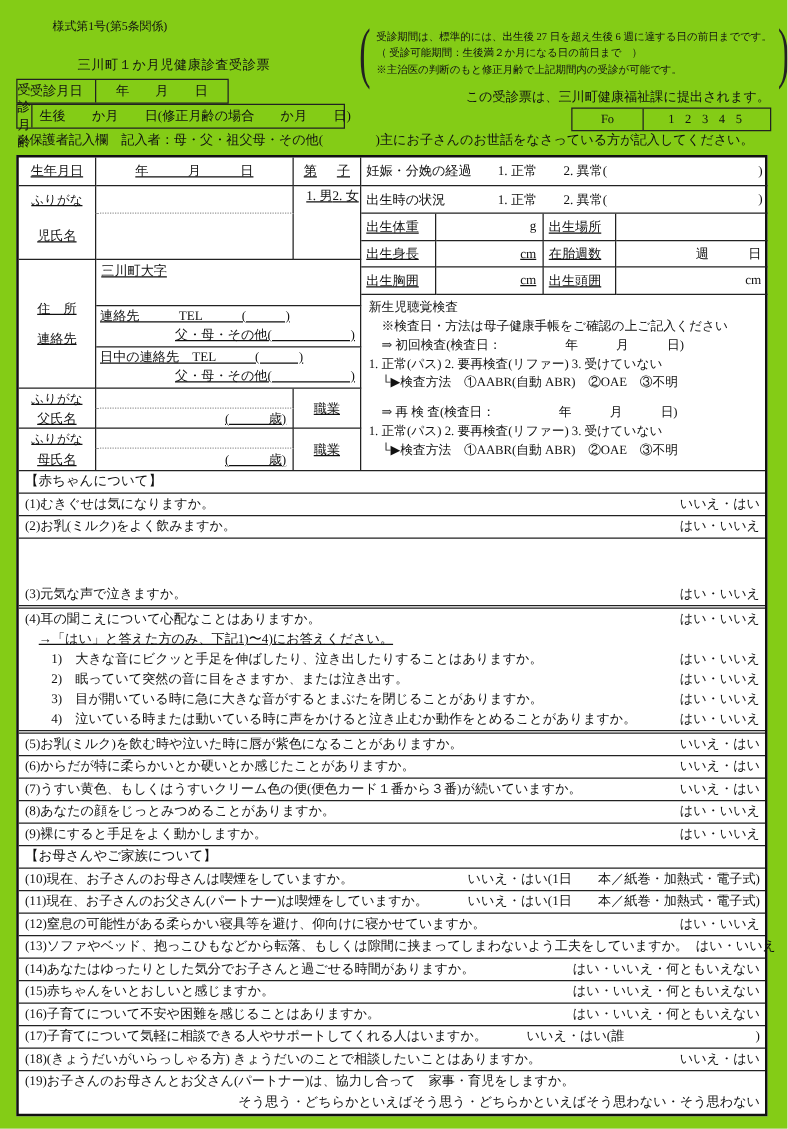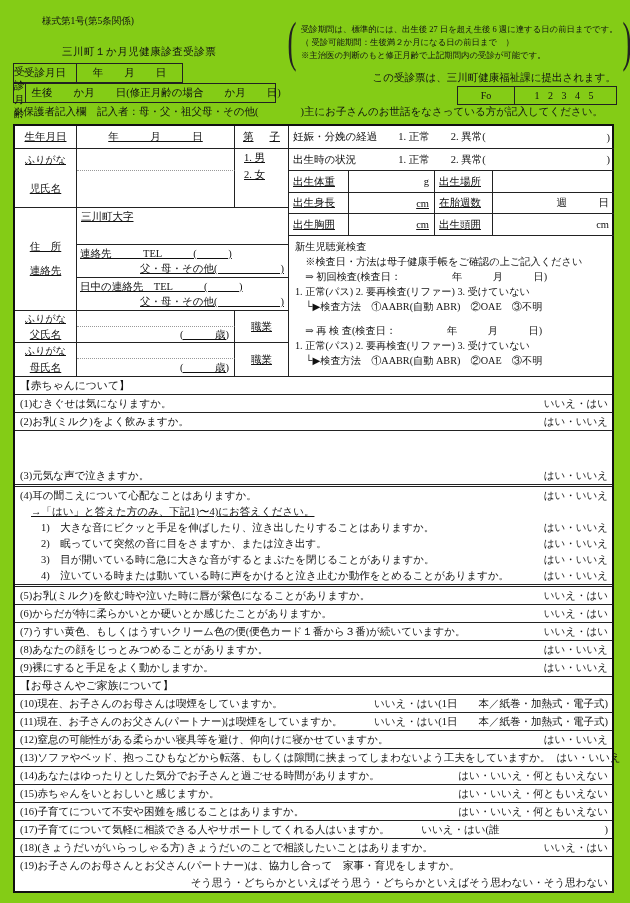--- a/index.html
+++ b/index.html
@@ -35,21 +35,21 @@
   .br{border-right:1px solid #222;text-decoration:underline;}
   .bb{border-bottom:1px solid #222;}
   .bd{border-bottom:1px dotted #999;}
   .center{display:flex;align-items:center;justify-content:center;}
   .vpad{display:flex;align-items:center;}
   .small{font-size:10px;}
   .right{display:flex;align-items:center;justify-content:flex-end;padding-right:5px;}
   .flexrow{display:flex;align-items:center;padding:0 4px;}
   .flexrow .close{margin-left:auto;}
   .order-cell{display:flex;align-items:center;justify-content:space-between;padding:0 8px;}
-  .sex-cell{display:flex;flex-direction:column;justify-content:flex-start;padding-left:9px;line-height:17px;}
+  .sex-cell{display:flex;justify-content:center;padding-left:9px;line-height:17px;}
   .addr-label{display:flex;flex-direction:column;align-items:center;justify-content:center;gap:10px;}
   .two-line{padding:1px 2px 0 3px;line-height:15px;}
   .two-line .l2{text-align:right;padding-right:2px;}
   .hearing{padding:3px 0 0 6px;font-size:10.2px;line-height:15px;}
   .hearing .hgap{height:9px;}
   
   .qsec{height:17px;line-height:17px;font-size:10.8px;border-bottom:1px solid #222;padding-left:5px;white-space:nowrap;}
   .qrow{display:flex;height:17px;line-height:17px;padding:0 4px 0 5px;border-bottom:1px solid #222;font-size:10.5px;white-space:nowrap;}
   .qrow .qans{margin-left:auto;padding-left:6px;}
   .bb-double{border-bottom:3px double #222;margin-top:36px;}

